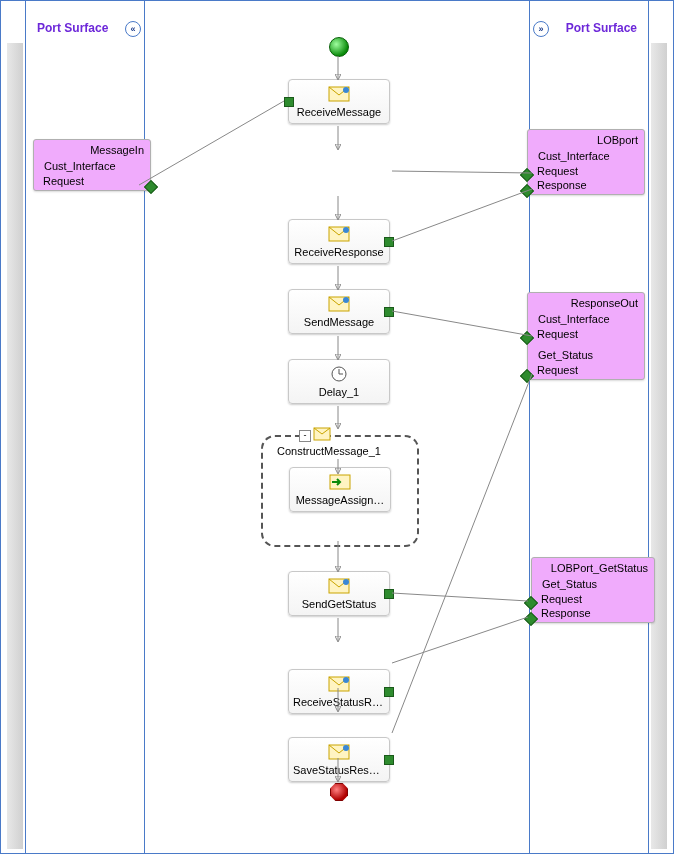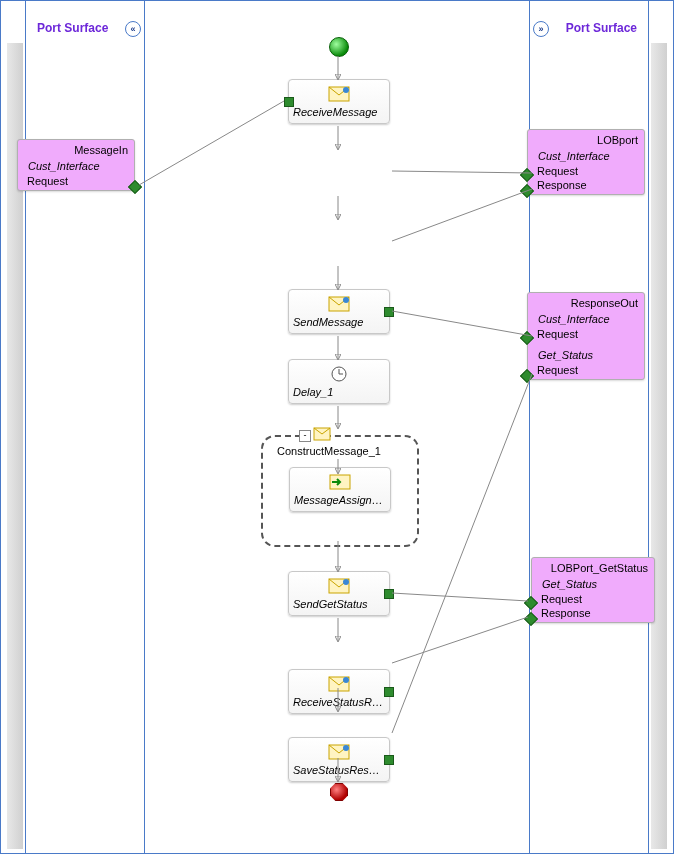--- a/index.html
+++ b/index.html
@@ -69,21 +69,20 @@
     padding: 4px 6px 2px 6px;
     font-size: 11px;
     min-width: 90px;
   }
   .port-box .title {
     text-align: right;
     padding-bottom: 2px;
   }
   .port-box .subtitle {
     padding: 2px 0 2px 4px;
-    font-style: italic;
   }
   .port-box .row {
     padding: 1px 0 1px 3px;
     position: relative;
   }
   .port-conn {
     position: absolute;
     width: 8px;
     height: 8px;
     background: #2e8b2e;
@@ -91,22 +90,22 @@
     transform: rotate(45deg);
   }
 
   .shape {
     position: absolute;
     width: 100px;
     border: 1px solid #c8c8c8;
     border-radius: 4px;
     background: linear-gradient(#ffffff, #f4f4f4);
     box-shadow: 0 1px 2px rgba(0,0,0,0.2);
+    text-align: center;
     padding-top: 4px;
-    font-style: italic;
   }
   .shape .icon {
     height: 20px;
     display:flex;
     align-items:center;
     justify-content:center;
   }
   .shape .label {
     font-size: 11px;
     padding: 2px 4px 5px 4px;
@@ -194,21 +193,21 @@
 
   <div class="port-strip left"></div>
   <div class="port-strip right"></div>
 
   <div class="port-surface left">Port Surface</div>
   <div class="port-surface right">Port Surface</div>
 
   <div class="collapse-btn left">«</div>
   <div class="collapse-btn right">»</div>
 
-  <div class="port-box" style="left:16px; top:138px; width:104px;">
+  <div class="port-box" style="left:32px; top:138px; width:104px;">
     <div class="title">MessageIn</div>
     <div class="subtitle">Cust_Interface</div>
     <div class="row">
       <span>Request</span>
     </div>
     <div class="port-conn" style="right:-6px; top:42px;"></div>
   </div>
 
   <div class="port-box" style="right:28px; top:128px; width:104px;">
     <div class="title">LOBport</div>
@@ -246,20 +245,31 @@
           <rect x="1" y="1" width="20" height="14" fill="#fff4c2" stroke="#c9a400"></rect>
           <path d="M1 1 L11 9 L21 1" stroke="#c9a400" fill="none"></path>
           <circle cx="18" cy="4" r="3" fill="#3a88d6"></circle>
         </svg>
       </div>
     <div class="label">ReceiveMessage</div>
     <div class="sq left"></div>
   </div>
 
 
+  <div class="shape" style="left:287px; top:218px;">
+    <div class="icon">
+        <svg width="22" height="16">
+          <rect x="1" y="1" width="20" height="14" fill="#fff4c2" stroke="#c9a400"></rect>
+          <path d="M1 1 L11 9 L21 1" stroke="#c9a400" fill="none"></path>
+          <circle cx="18" cy="4" r="3" fill="#3a88d6"></circle>
+        </svg>
+      </div>
+    <div class="label">ReceiveResponse</div>
+    <div class="sq right"></div>
+  </div>
 
   <div class="shape" style="left:287px; top:288px;">
     <div class="icon">
         <svg width="22" height="16">
           <rect x="1" y="1" width="20" height="14" fill="#fff4c2" stroke="#c9a400"></rect>
           <path d="M1 1 L11 9 L21 1" stroke="#c9a400" fill="none"></path>
           <circle cx="18" cy="4" r="3" fill="#3a88d6"></circle>
         </svg>
       </div>
     <div class="label">SendMessage</div>

